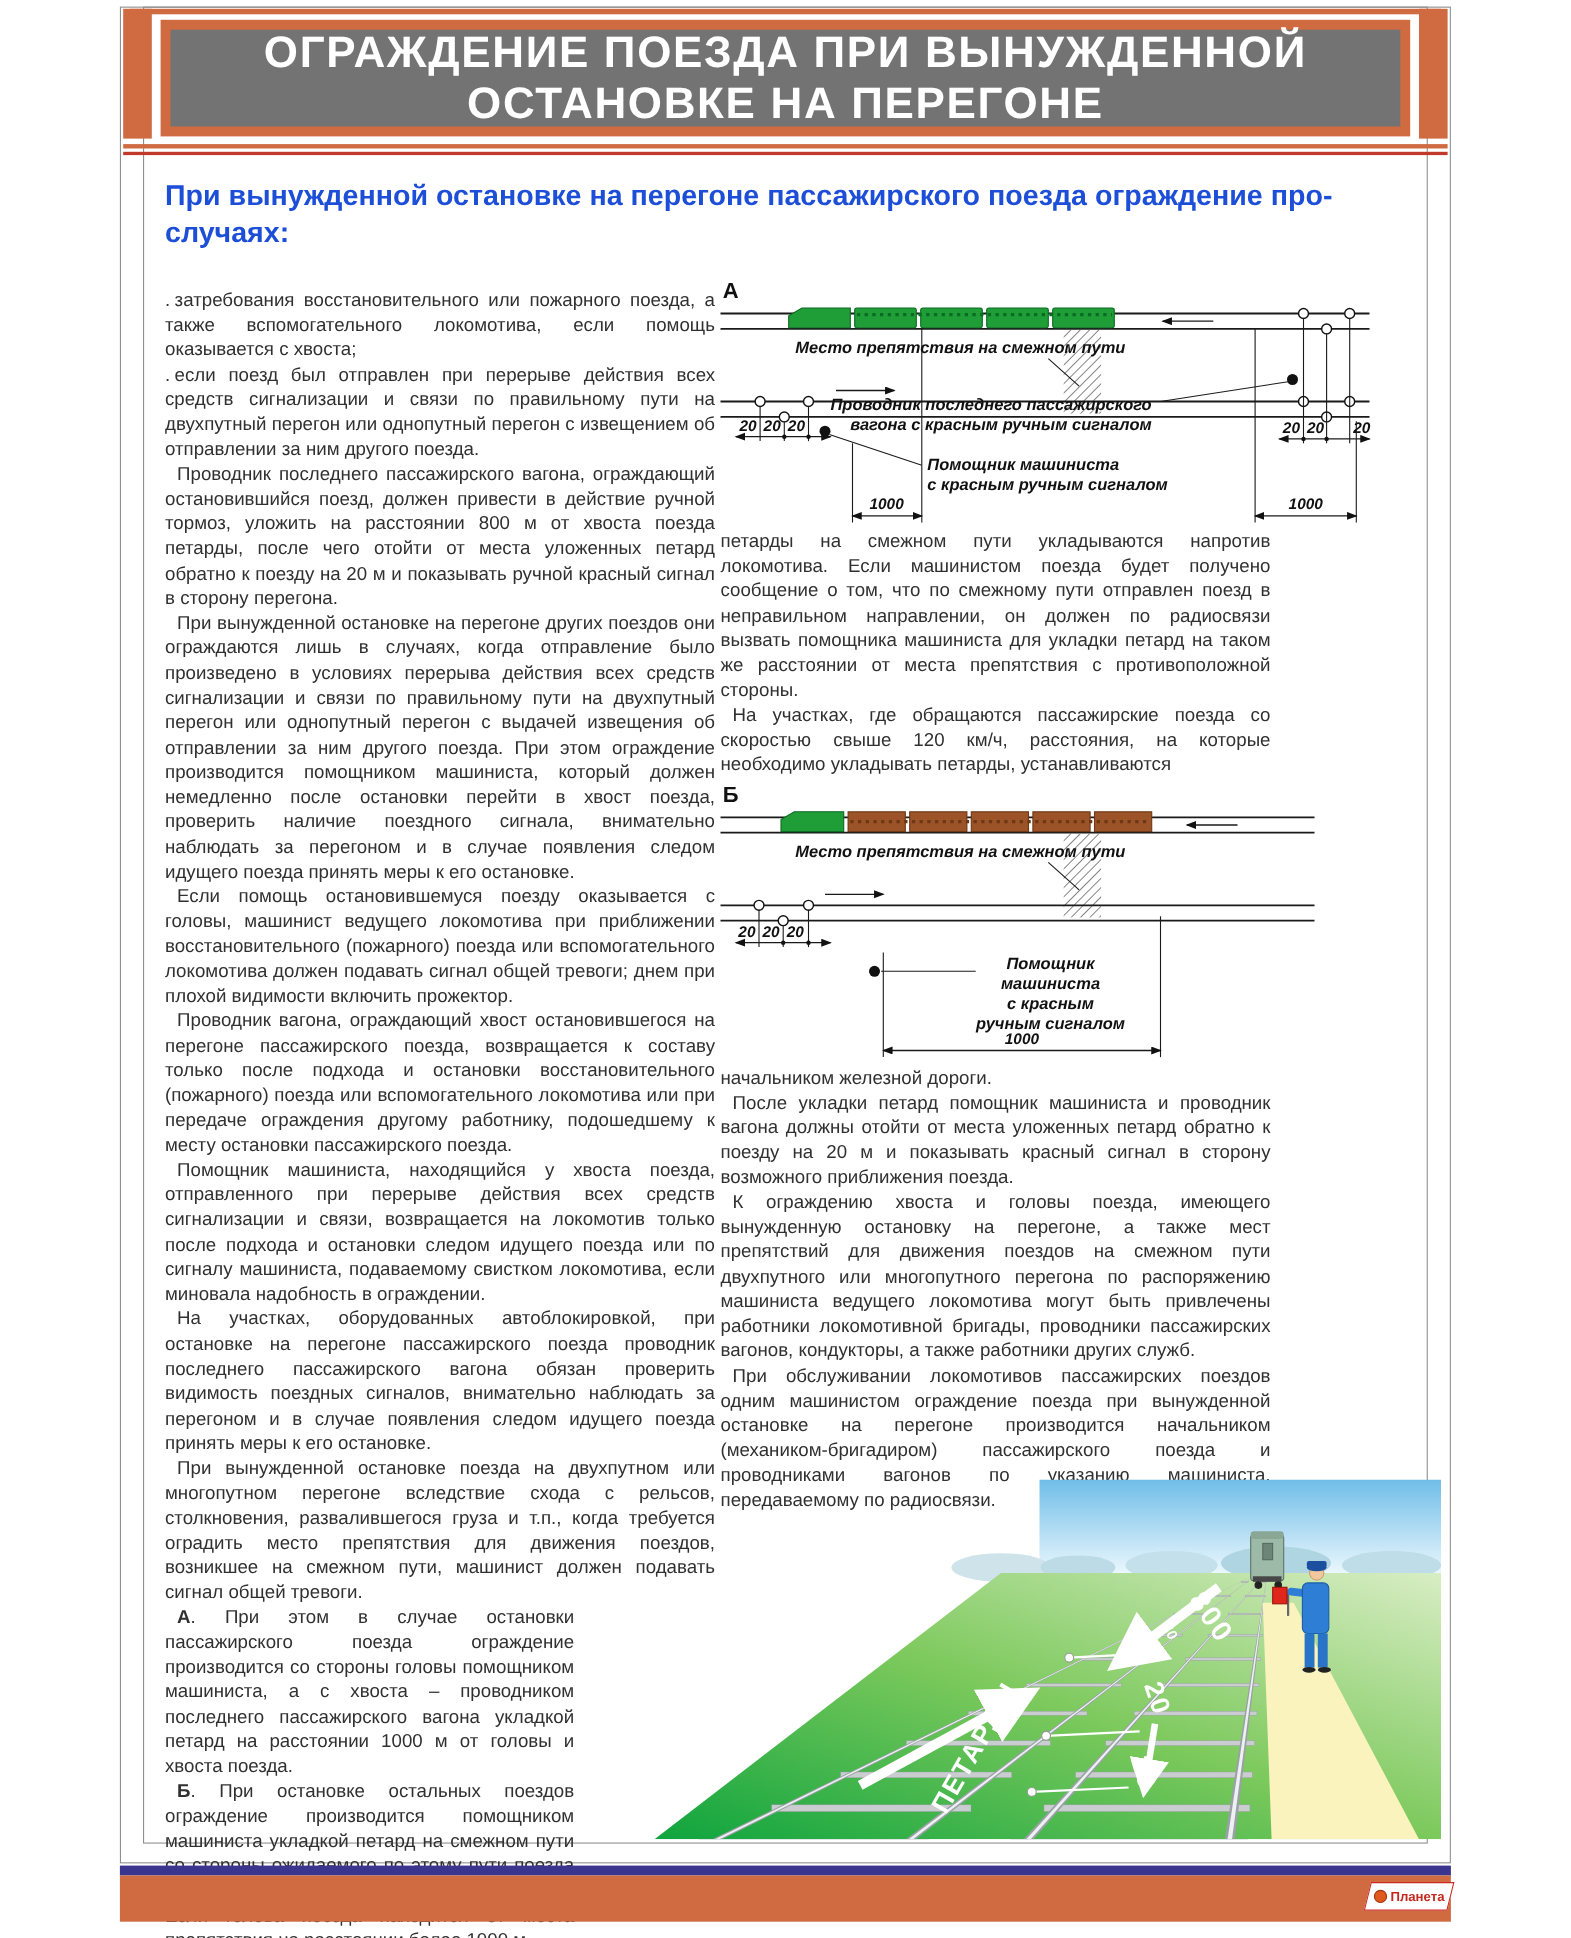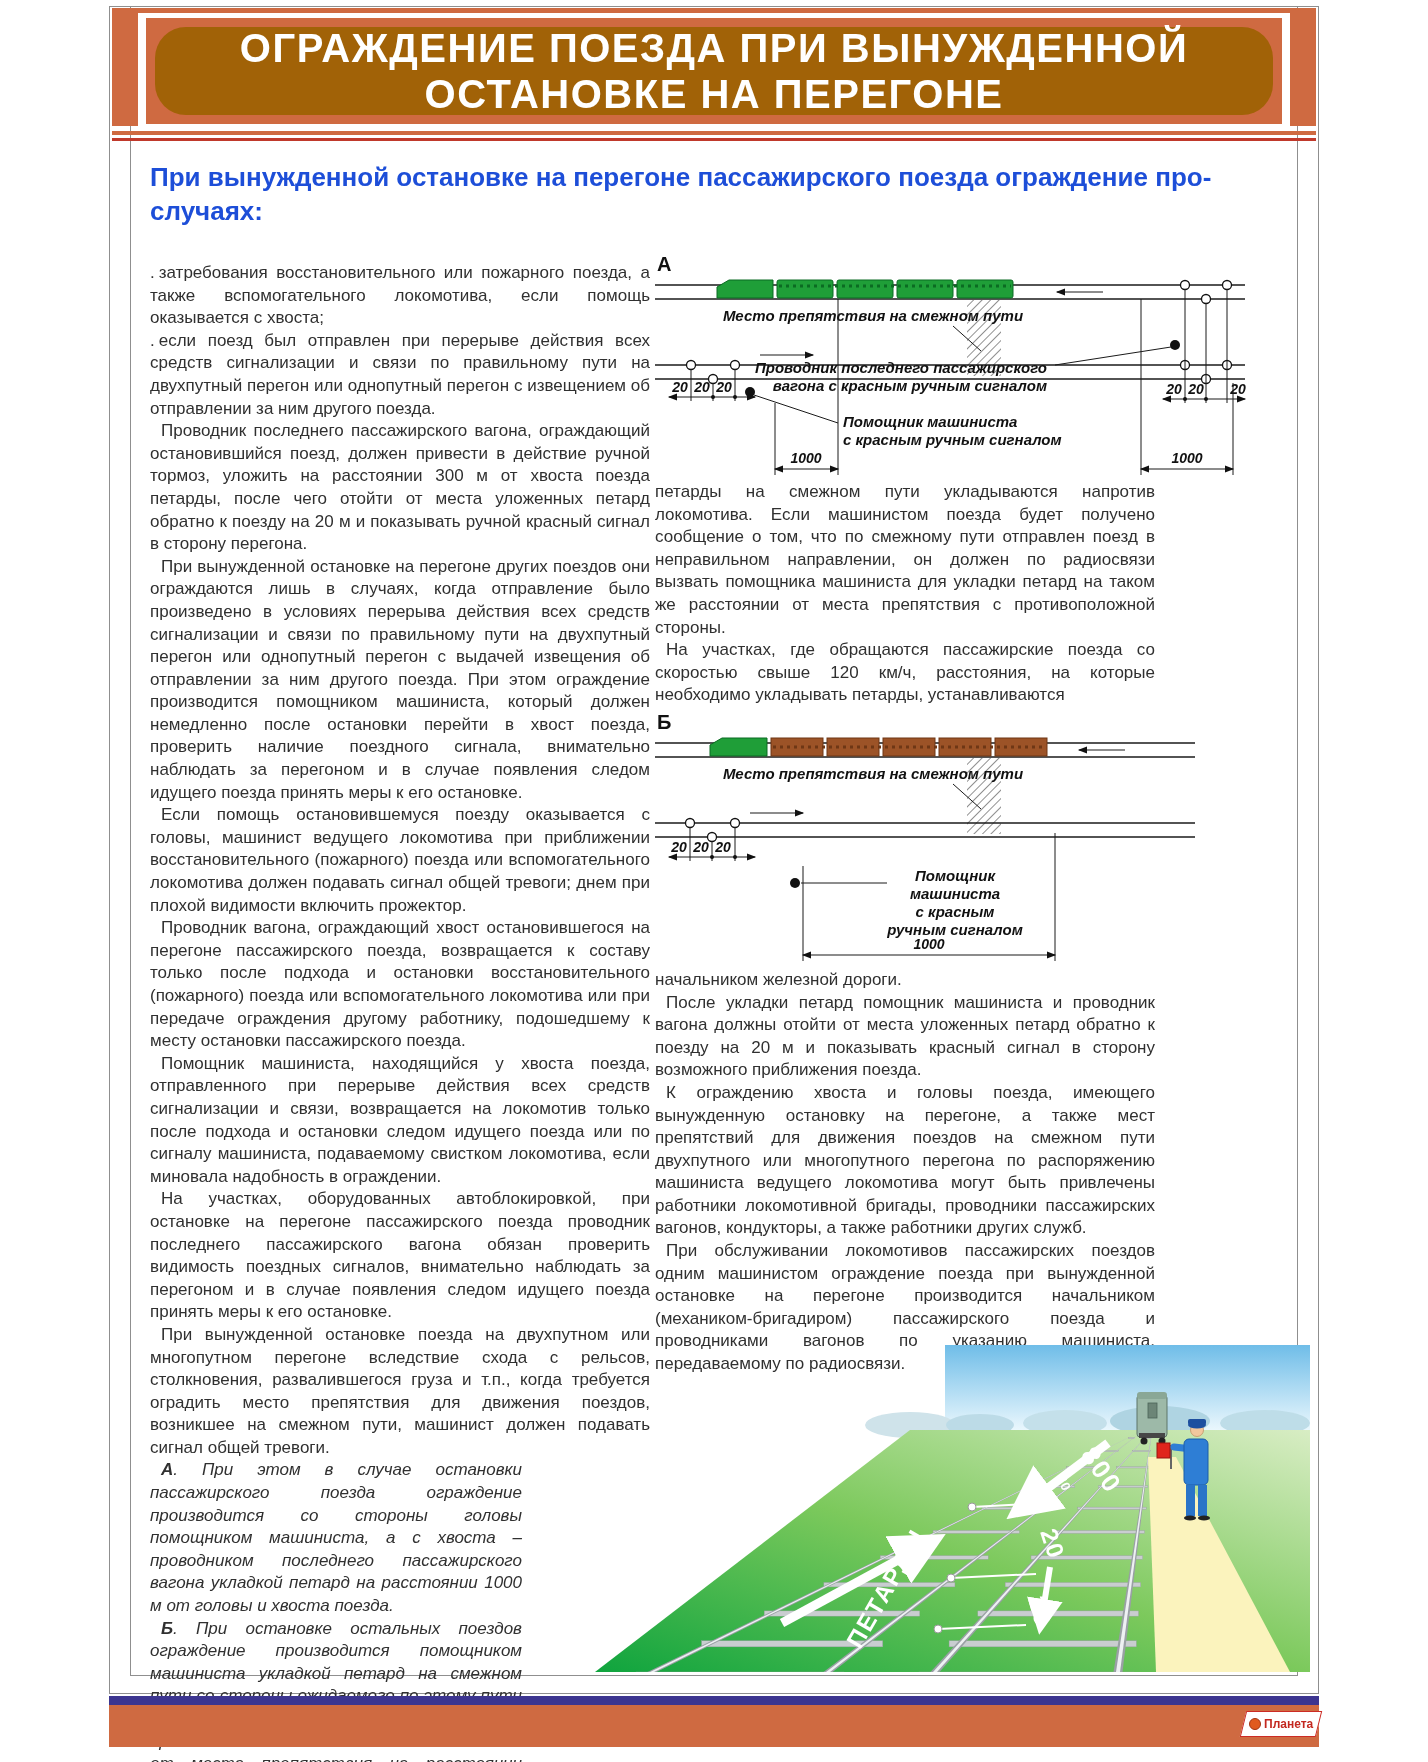--- a/index.html
+++ b/index.html
@@ -9,36 +9,36 @@
 
   
   .frame-outer{left:109px;top:6px;width:1208px;height:1686px;border:1px solid #8f8f8f;}
   .frame-inner{left:130px;top:6px;width:1166px;height:1668px;border:1px solid #8f8f8f;}
 
   
   .top-hairline{left:118px;top:8px;width:1192px;height:5px;background:#cf6a41;}
   .side-bar{top:8px;width:26px;height:118px;background:#cf6a41;}
   .side-bar.l{left:112px;} .side-bar.r{left:1290px;}
   .banner{left:146px;top:18px;width:1136px;height:106px;background:#cf6a41;padding:9px;box-sizing:border-box;}
-  .banner-inner{width:100%;height:100%;background:#a16207;display:flex;flex-direction:column;
-                align-items:center;justify-content:center;border-radius:31px;}
+  .banner-inner{width:100%;height:100%;background:#737373;display:flex;flex-direction:column;
+                align-items:center;justify-content:center;}
   .title-line{color:#fff;font-weight:bold;font-size:40px;line-height:46px;letter-spacing:1.5px;white-space:nowrap;}
   .rule-orange{left:112px;top:131px;width:1204px;height:4px;background:#cf6a41;}
   .rule-red{left:112px;top:138px;width:1204px;height:3px;background:#c0392b;}
 
   
   .intro{left:150px;top:160px;width:1140px;color:#1d4ed8;font-weight:bold;
          font-size:26px;line-height:34px;}
 
   
   .lcol{left:150px;top:262px;width:500px;font-size:17px;line-height:22.6px;color:#303030;}
   .rcol{left:655px;top:253px;width:500px;font-size:17px;line-height:22.6px;color:#303030;}
   .para{margin:0;text-align:justify;text-indent:11px;}
   .para.nodent{text-indent:0;}
-  .para.narrow{width:372px;font-style:italic;}
+  .para.narrow{width:372px;}
   .bdot{margin-right:4px;}
   .plead{font-weight:bold;}
 
   
   .dsvg{display:block;overflow:visible;margin:0 0 6px 0;}
   .dsvg.b{margin-top:4px;}
   .tl{stroke:#1a1a1a;stroke-width:1.6;}
   .thin{stroke:#1a1a1a;stroke-width:1;}
   .dimln{stroke:#1a1a1a;stroke-width:1.2;}
   .dlab{font:bold 20px "Liberation Sans",sans-serif;fill:#111;}
@@ -81,21 +81,21 @@
 <div class="abs rule-red"></div>
 
 <div class="abs intro">
   <div>При вынужденной остановке на перегоне пассажирского поезда ограждение про-</div>
   <div>случаях:</div>
 </div>
 
 <div class="abs lcol">
   <p class="para nodent"><span class="bdot">.</span><span>затребования восстановительного или пожарного поезда, а также вспомогательного локомотива, если помощь оказывается с хвоста;</span></p>
   <p class="para nodent"><span class="bdot">.</span><span>если поезд был отправлен при перерыве действия всех средств сигнализации и связи по правильному пути на двухпутный перегон или однопутный перегон с извещением об отправлении за ним другого поезда.</span></p>
-  <p class="para"><span>Проводник последнего пассажирского вагона, ограждающий остановившийся поезд, должен привести в действие ручной тормоз, уложить на расстоянии 300 м от хвоста поезда петарды, после чего отойти от места уложенных петард обратно к поезду на 20 м и показывать ручной красный сигнал в сторону перегона.</span></p>
+  <p class="para"><span>Проводник последнего пассажирского вагона, ограждающий остановившийся поезд, должен привести в действие ручной тормоз, уложить на расстоянии 800 м от хвоста поезда петарды, после чего отойти от места уложенных петард обратно к поезду на 20 м и показывать ручной красный сигнал в сторону перегона.</span></p>
   <p class="para"><span>При вынужденной остановке на перегоне других поездов они ограждаются лишь в случаях, когда отправление было произведено в условиях перерыва действия всех средств сигнализации и связи по правильному пути на двухпутный перегон или однопутный перегон с выдачей извещения об отправлении за ним другого поезда. При этом ограждение производится помощником машиниста, который должен немедленно после остановки перейти в хвост поезда, проверить наличие поездного сигнала, внимательно наблюдать за перегоном и в случае появления следом идущего поезда принять меры к его остановке.</span></p>
   <p class="para"><span>Если помощь остановившемуся поезду оказывается с головы, машинист ведущего локомотива при приближении восстановительного (пожарного) поезда или вспомогательного локомотива должен подавать сигнал общей тревоги; днем при плохой видимости включить прожектор.</span></p>
   <p class="para"><span>Проводник вагона, ограждающий хвост остановившегося на перегоне пассажирского поезда, возвращается к составу только после подхода и остановки восстановительного (пожарного) поезда или вспомогательного локомотива или при передаче ограждения другому работнику, подошедшему к месту остановки пассажирского поезда.</span></p>
   <p class="para"><span>Помощник машиниста, находящийся у хвоста поезда, отправленного при перерыве действия всех средств сигнализации и связи, возвращается на локомотив только после подхода и остановки следом идущего поезда или по сигналу машиниста, подаваемому свистком локомотива, если миновала надобность в ограждении.</span></p>
   <p class="para"><span>На участках, оборудованных автоблокировкой, при остановке на перегоне пассажирского поезда проводник последнего пассажирского вагона обязан проверить видимость поездных сигналов, внимательно наблюдать за перегоном и в случае появления следом идущего поезда принять меры к его остановке.</span></p>
   <p class="para"><span>При вынужденной остановке поезда на двухпутном или многопутном перегоне вследствие схода с рельсов, столкновения, развалившегося груза и т.п., когда требуется оградить место препятствия для движения поездов, возникшее на смежном пути, машинист должен подавать сигнал общей тревоги.</span></p>
   <p class="para narrow"><b class="plead">А</b><span>. При этом в случае остановки пассажирского поезда ограждение производится со стороны головы помощником машиниста, а с хвоста – проводником последнего пассажирского вагона укладкой петард на расстоянии 1000 м от головы и хвоста поезда.</span></p>
   <p class="para narrow"><b class="plead">Б</b><span>. При остановке остальных поездов ограждение производится помощником машиниста укладкой петард на смежном пути со стороны ожидаемого по этому пути поезда на расстоянии 1000 м от места препятствия. Если голова поезда находится от места препятствия на расстоянии более 1000 м,</span></p>
 </div>
 

